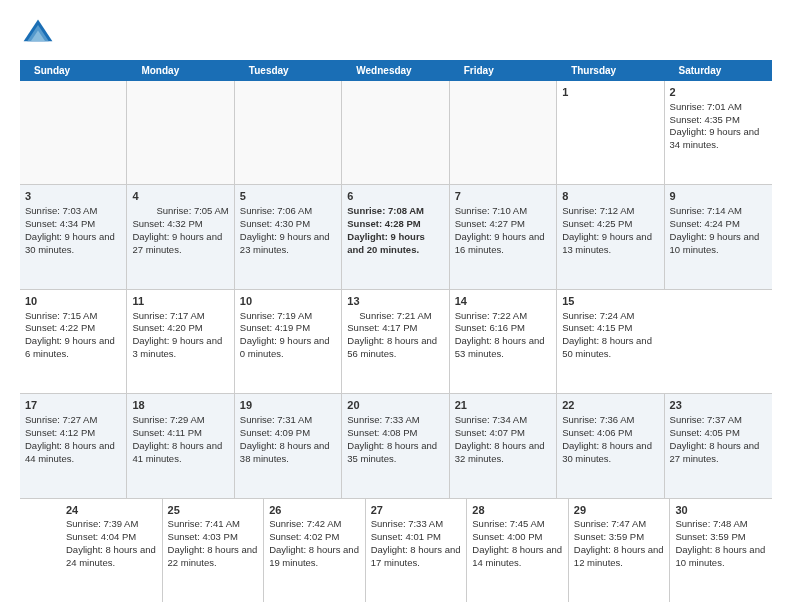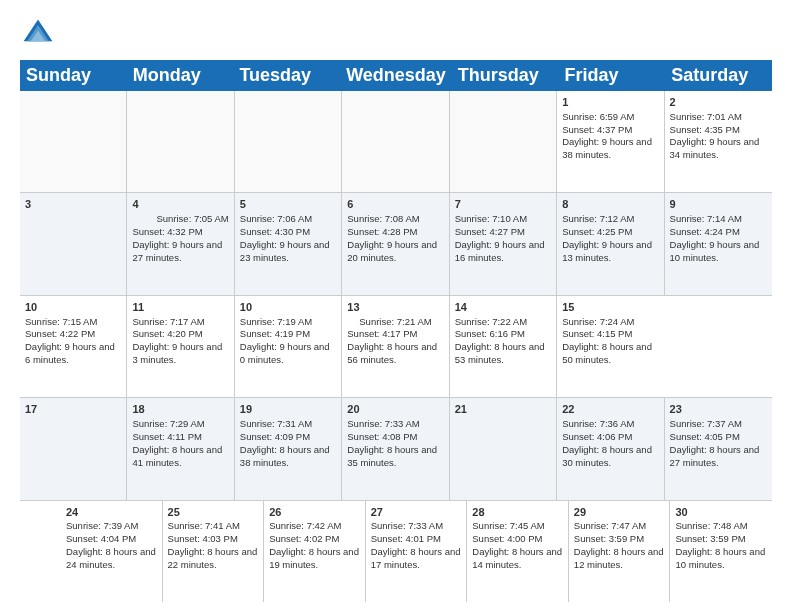--- a/index.html
+++ b/index.html
@@ -60,23 +60,23 @@
       display: flex;
       flex-direction: column;
     }
     .cal-header {
       display: grid;
       grid-template-columns: repeat(7, 1fr);
       background: #1a6eb5;
     }
     .cal-header-cell {
       color: white;
-      font-size: 18px;
-      font-weight: bold;
-      padding: 5px 6px;
+      font-size: 10px;
+      font-weight: bold;
+      padding: 5px 14px;
       text-align: left;
     }
     .cal-body {
       flex: 1;
       display: flex;
       flex-direction: column;
     }
     .cal-row {
       display: grid;
       grid-template-columns: repeat(7, 1fr);
@@ -144,47 +144,47 @@
       <h2></h2>
     </div>
   </div>
 
   <div class="calendar">
     <div class="cal-header">
     <div class="cal-header-cell">Sunday</div>
         <div class="cal-header-cell">Monday</div>
         <div class="cal-header-cell">Tuesday</div>
         <div class="cal-header-cell">Wednesday</div>
+        <div class="cal-header-cell">Friday</div>
         <div class="cal-header-cell">Thursday</div>
-        <div class="cal-header-cell">Friday</div>
         <div class="cal-header-cell">Saturday</div>
       </div>
     <div class="cal-body">
     <div class="cal-row">
           <div class="cal-cell empty"></div>
           <div class="cal-cell empty"></div>
           <div class="cal-cell empty"></div>
           <div class="cal-cell empty"></div>
           <div class="cal-cell empty"></div>
-          <div class="cal-cell"><span class="day-num">1</span><span class="day-info" style="white-space: pre-line;">Sunrise: 6:59 AM
-Sunset: 4:37 PM
-Daylight: 9 hours and 38 minutes.</span></div>
+          <div class="cal-cell"><span class="day-num">1</span></div>
           <div class="cal-cell"><span class="day-num">2</span><span class="day-info" style="white-space: pre-line;">Sunrise: 7:01 AM
 Sunset: 4:35 PM
 Daylight: 9 hours and 34 minutes.</span></div>
         </div>
         <div class="cal-row row-shade">
-          <div class="cal-cell"><span class="day-num">3</span></div>
+          <div class="cal-cell"><span class="day-num">3</span><span class="day-info" style="white-space: pre-line;">Sunrise: 7:03 AM
+Sunset: 4:34 PM
+Daylight: 9 hours and 30 minutes.</span></div>
           <div class="cal-cell"><span class="day-num">4</span><span class="day-info" style="white-space: pre-line; margin-left: 24px;">Sunrise: 7:05 AM
 Sunset: 4:32 PM
 Daylight: 9 hours and 27 minutes.</span></div>
           <div class="cal-cell"><span class="day-num">5</span><span class="day-info" style="white-space: pre-line;">Sunrise: 7:06 AM
 Sunset: 4:30 PM
 Daylight: 9 hours and 23 minutes.</span></div>
-          <div class="cal-cell"><span class="day-num">6</span><span class="day-info" style="white-space: pre-line;">Sunrise: 7:08 AM
+          <div class="cal-cell"><span class="day-num">6</span><span class="day-info" style="white-space: pre-line; font-weight: bold;">Sunrise: 7:08 AM
 Sunset: 4:28 PM
 Daylight: 9 hours and 20 minutes.</span></div>
           <div class="cal-cell"><span class="day-num">7</span><span class="day-info" style="white-space: pre-line;">Sunrise: 7:10 AM
 Sunset: 4:27 PM
 Daylight: 9 hours and 16 minutes.</span></div>
           <div class="cal-cell"><span class="day-num">8</span><span class="day-info" style="white-space: pre-line;">Sunrise: 7:12 AM
 Sunset: 4:25 PM
 Daylight: 9 hours and 13 minutes.</span></div>
           <div class="cal-cell"><span class="day-num">9</span><span class="day-info" style="white-space: pre-line;">Sunrise: 7:14 AM
 Sunset: 4:24 PM
@@ -204,31 +204,35 @@
 Sunset: 4:17 PM
 Daylight: 8 hours and 56 minutes.</span></div>
           <div class="cal-cell"><span class="day-num">14</span><span class="day-info" style="white-space: pre-line;">Sunrise: 7:22 AM
 Sunset: 6:16 PM
 Daylight: 8 hours and 53 minutes.</span></div>
           <div class="cal-cell"><span class="day-num">15</span><span class="day-info" style="white-space: pre-line;">Sunrise: 7:24 AM
 Sunset: 4:15 PM
 Daylight: 8 hours and 50 minutes.</span></div>
         </div>
         <div class="cal-row row-shade">
-          <div class="cal-cell"><span class="day-num">17</span></div>
+          <div class="cal-cell"><span class="day-num">17</span><span class="day-info" style="white-space: pre-line;">Sunrise: 7:27 AM
+Sunset: 4:12 PM
+Daylight: 8 hours and 44 minutes.</span></div>
           <div class="cal-cell"><span class="day-num">18</span><span class="day-info" style="white-space: pre-line;">Sunrise: 7:29 AM
 Sunset: 4:11 PM
 Daylight: 8 hours and 41 minutes.</span></div>
           <div class="cal-cell"><span class="day-num">19</span><span class="day-info" style="white-space: pre-line;">Sunrise: 7:31 AM
 Sunset: 4:09 PM
 Daylight: 8 hours and 38 minutes.</span></div>
           <div class="cal-cell"><span class="day-num">20</span><span class="day-info" style="white-space: pre-line;">Sunrise: 7:33 AM
 Sunset: 4:08 PM
 Daylight: 8 hours and 35 minutes.</span></div>
-          <div class="cal-cell"><span class="day-num">21</span></div>
+          <div class="cal-cell"><span class="day-num">21</span><span class="day-info" style="white-space: pre-line;">Sunrise: 7:34 AM
+Sunset: 4:07 PM
+Daylight: 8 hours and 32 minutes.</span></div>
           <div class="cal-cell"><span class="day-num">22</span><span class="day-info" style="white-space: pre-line;">Sunrise: 7:36 AM
 Sunset: 4:06 PM
 Daylight: 8 hours and 30 minutes.</span></div>
           <div class="cal-cell"><span class="day-num">23</span><span class="day-info" style="white-space: pre-line;">Sunrise: 7:37 AM
 Sunset: 4:05 PM
 Daylight: 8 hours and 27 minutes.</span></div>
         </div>
         <div class="cal-row">
           <div class="cal-cell"><span class="day-num">24</span><span class="day-info" style="white-space: pre-line;">Sunrise: 7:39 AM
 Sunset: 4:04 PM

